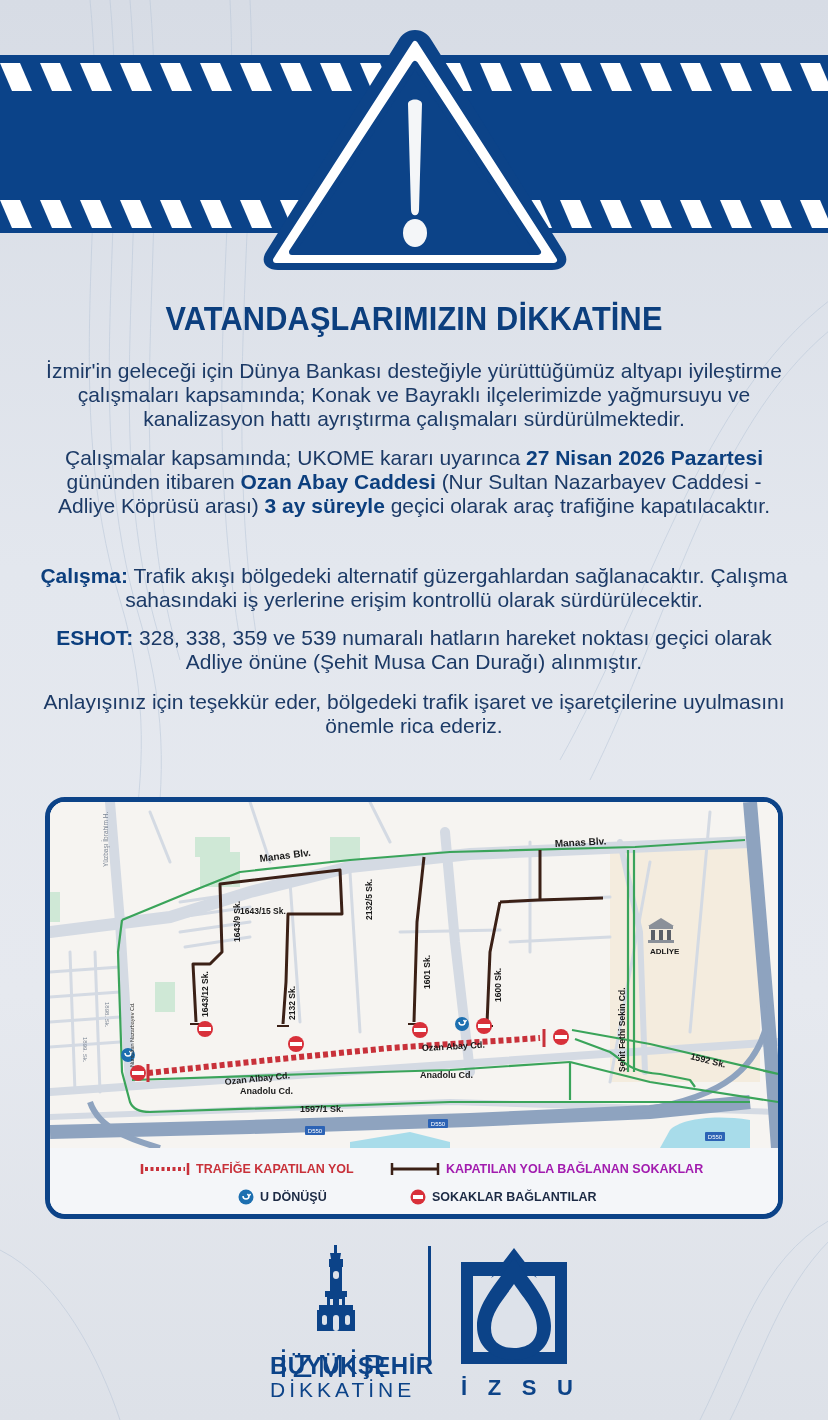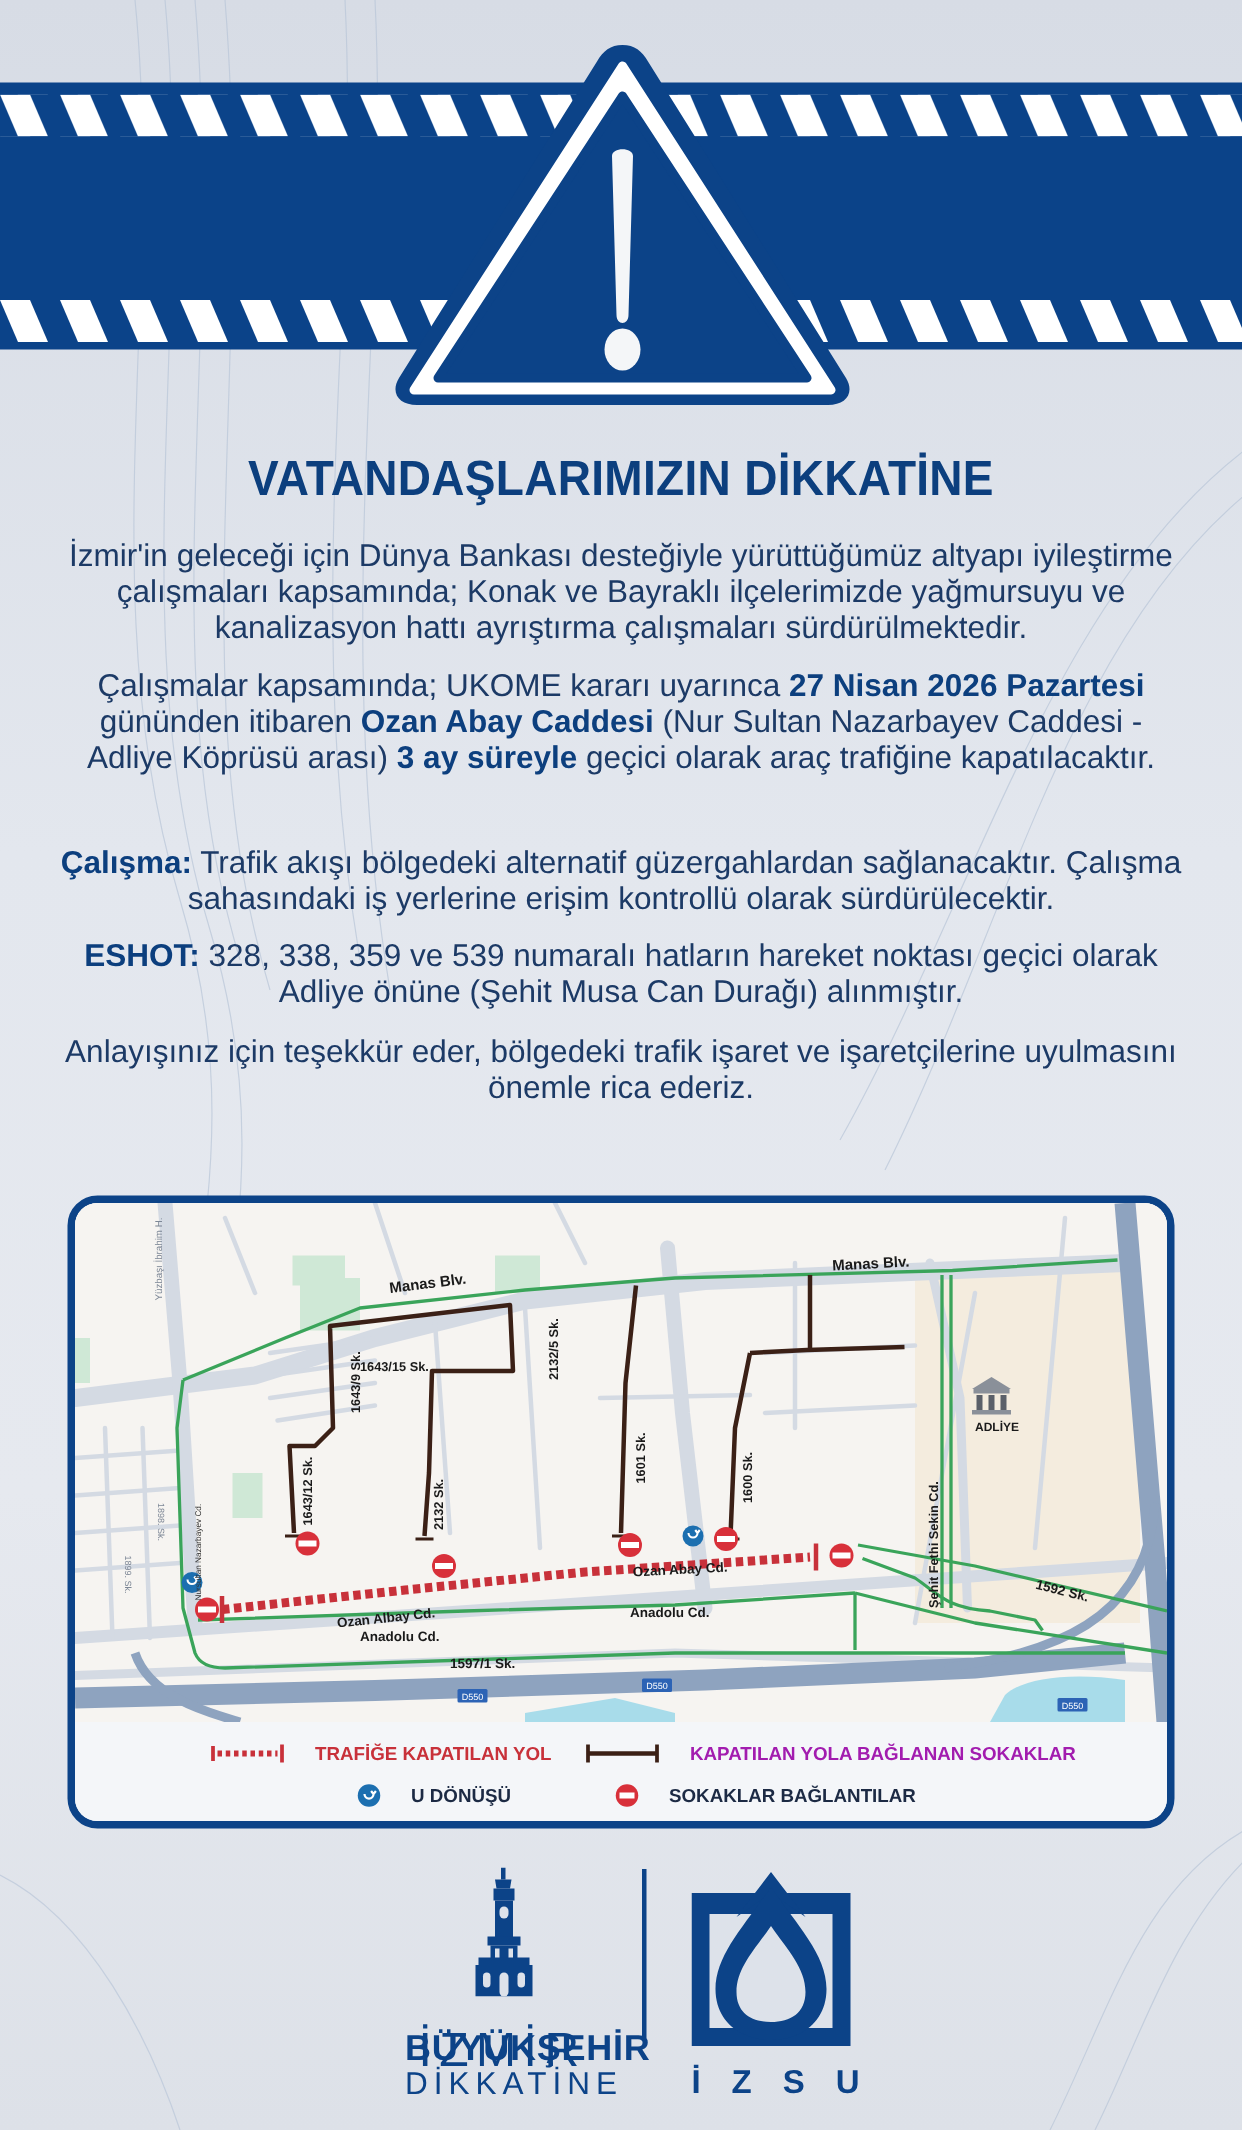--- a/index.html
+++ b/index.html
@@ -15,21 +15,21 @@
   .para{position:absolute;left:40px;width:748px;text-align:center;font-size:21px;line-height:24px;color:#1c3a66;}
   .para b{color:#0c3f7e;}
   .p1{top:359px;}
   .p2{top:446px;}
   .p3{top:564px;}
   .p4{top:626px;}
   .p5{top:690px;}
   .mapcard{position:absolute;left:45px;top:797px;width:738px;height:422px;border:5px solid #0c4388;border-radius:20px;background:#f5f6f9;overflow:hidden;box-sizing:border-box;}
   .map{position:absolute;left:0;top:0;width:728px;height:346px;background:#f5f2ee;}
   .legend{position:absolute;left:0;top:346px;width:728px;height:66px;background:#f4f6f9;}
-  .lg{position:absolute;font-weight:bold;font-size:12.5px;display:flex;align-items:center;gap:20px;white-space:nowrap;}
+  .lg{position:absolute;font-weight:bold;font-size:12.5px;display:flex;align-items:center;gap:6px;white-space:nowrap;}
   .lg1{left:90px;top:14px;color:#c8313a;}
   .lg2{left:340px;top:14px;color:#a21caf;}
   .lg3{left:188px;top:41px;color:#1c2a44;}
   .lg4{left:360px;top:41px;color:#1c2a44;}
   .ibb-text{position:absolute;left:270px;width:130px;text-align:center;color:#0c4388;}
   .ibb1{top:1348px;font-size:32px;letter-spacing:5px;font-weight:normal;}
   .ibb2{top:1352px;font-size:24px;font-weight:bold;letter-spacing:0.5px;}
   .ibb3{top:1378px;font-size:21px;letter-spacing:4px;}
   .divider{position:absolute;left:428px;top:1246px;width:3px;height:114px;background:#0c4388;}
   .izsu-text{position:absolute;left:461px;top:1375px;width:112px;display:flex;justify-content:space-between;font-weight:bold;font-size:22px;color:#0c4388;}

